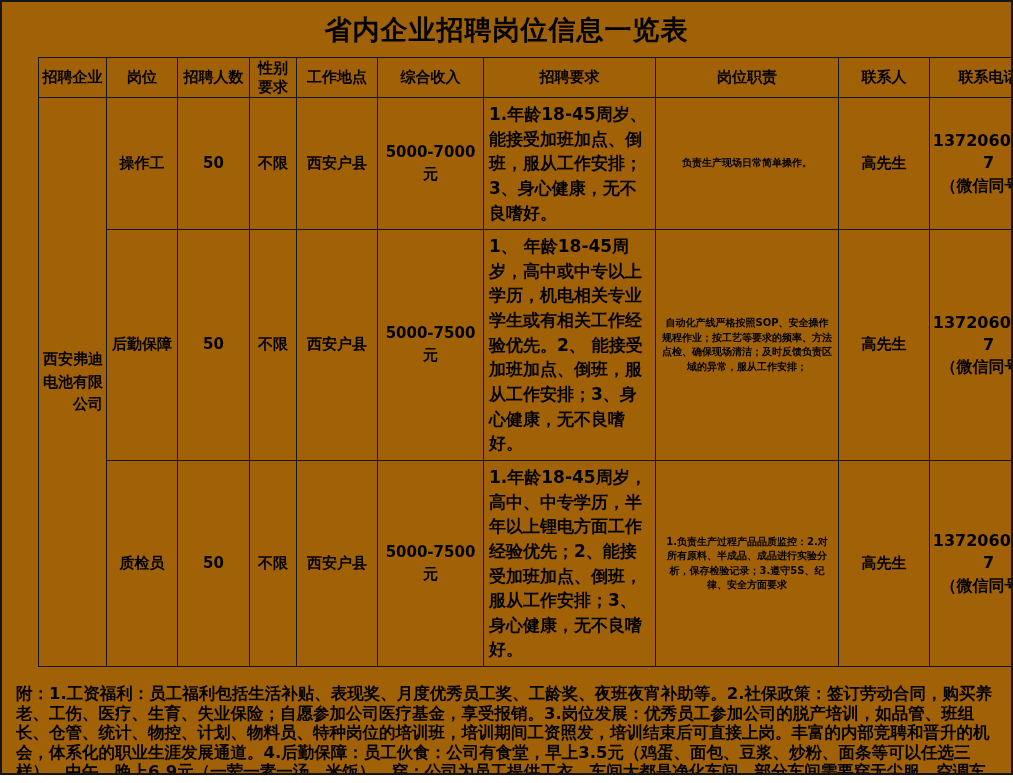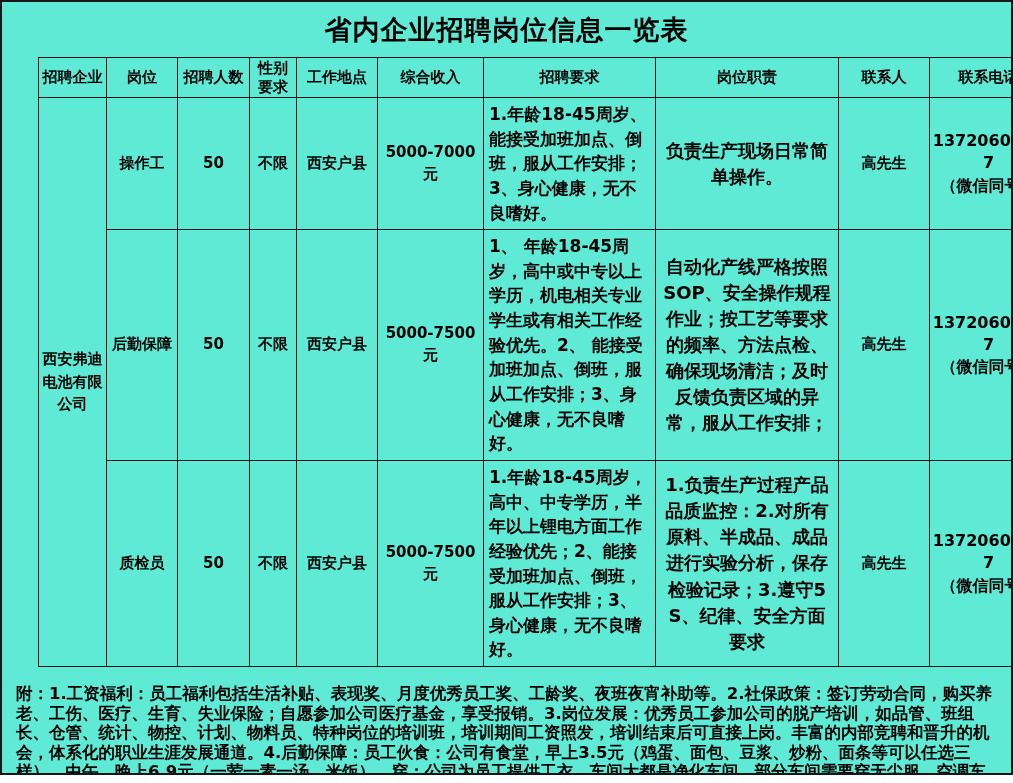--- a/index.html
+++ b/index.html
@@ -7,21 +7,21 @@
   body {
     font-family: "DejaVu Sans", "Liberation Sans", sans-serif;
     font-weight: bold;
     color: #000;
     width: 1013px;
   }
   .page {
     width: 1013px;
     height: 775px;
     border: 2px solid #161616;
-    background: #5eead4;
+    background: #a16207;
     overflow: hidden;
   }
   .title {
     height: 55px;
     display: flex;
     align-items: center;
     justify-content: center;
     font-size: 27px;
     letter-spacing: 1px;
   }
@@ -48,34 +48,34 @@
   tr.row-1 { height: 109px; }
   tr.row-2 { height: 145px; }
   tr.row-3 { height: 145px; }
   td.center {
     text-align: center;
     font-size: 15px;
     padding: 0 2px;
     line-height: 1.45;
   }
   td.company-cell {
-    text-align: center;
+    text-align: right;
     font-size: 15px;
     line-height: 1.5;
     padding: 0 3px;
   }
   td.req {
     text-align: left;
     font-size: 17px;
     line-height: 1.45;
     padding: 4px 5px;
   }
   td.duty {
     text-align: center;
-    font-size: 18px;
+    font-size: 10px;
     line-height: 1.45;
     padding: 4px 6px;
   }
   td.phone-cell { text-align: center; font-size: 16px; line-height: 1.4; padding: 0 2px; }
   .notes {
     padding: 9px 6px 0 6px;
     font-size: 16.5px;
     line-height: 1.185;
     word-break: break-all;
     text-align: left;

